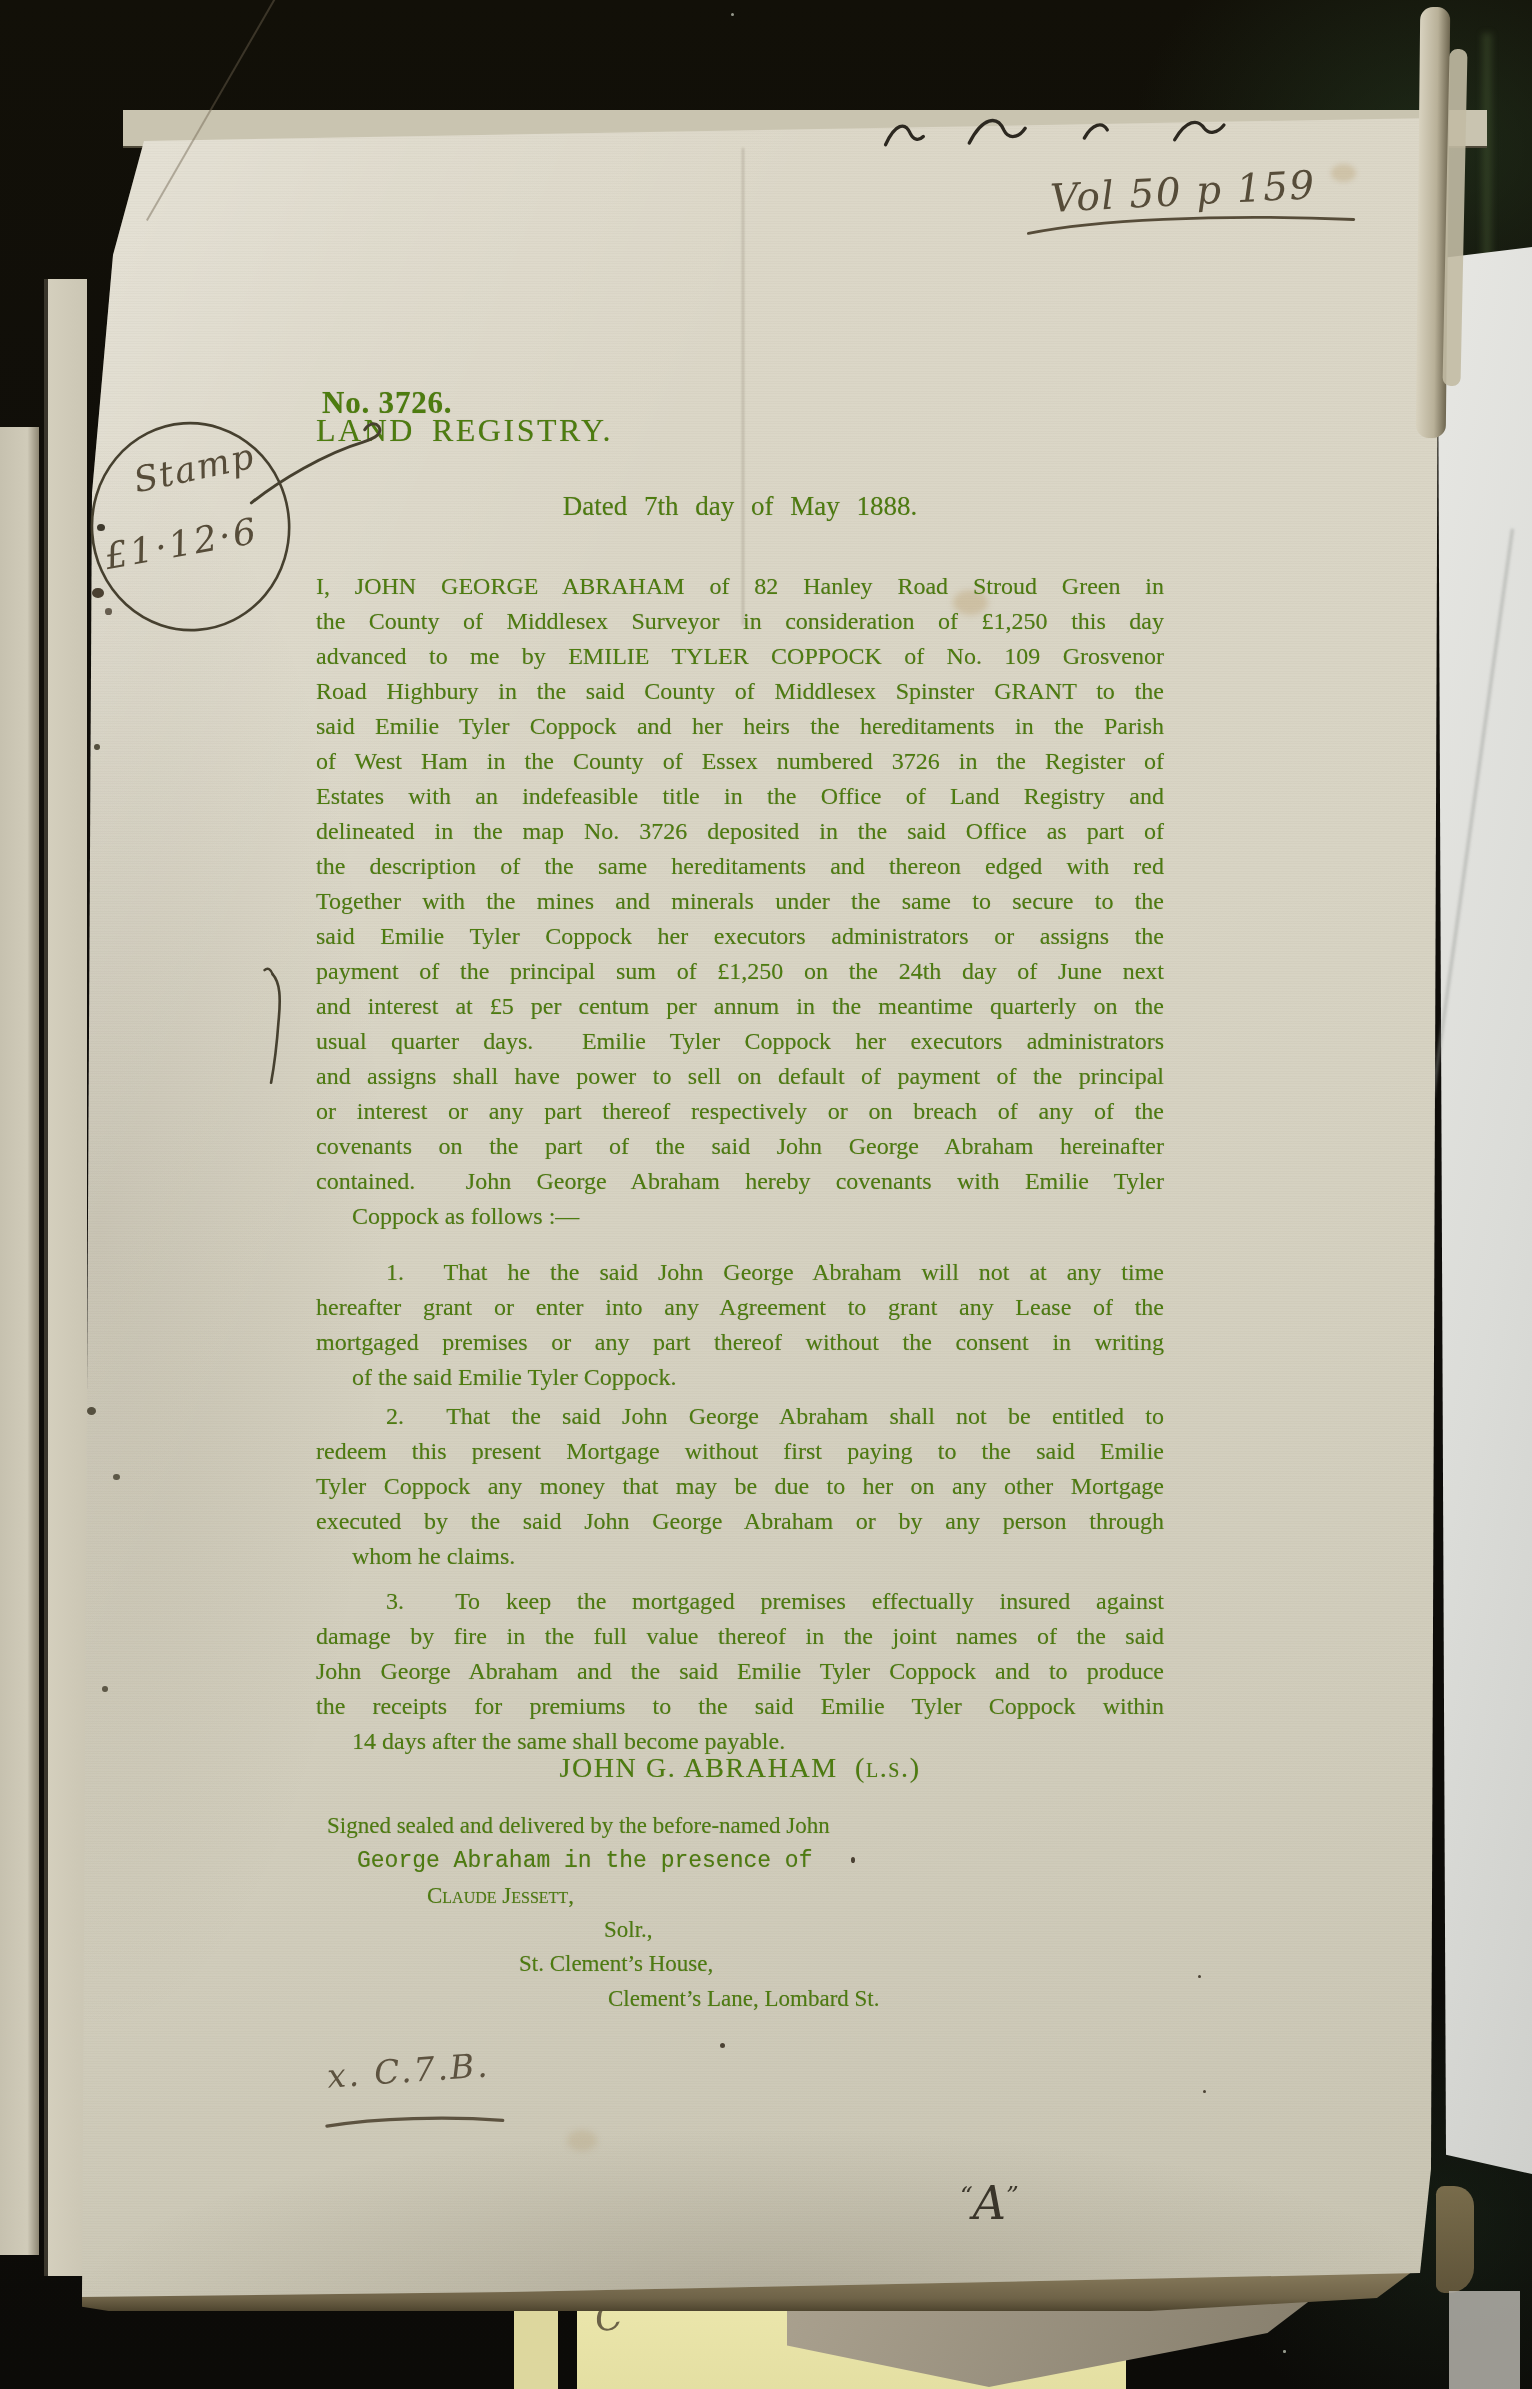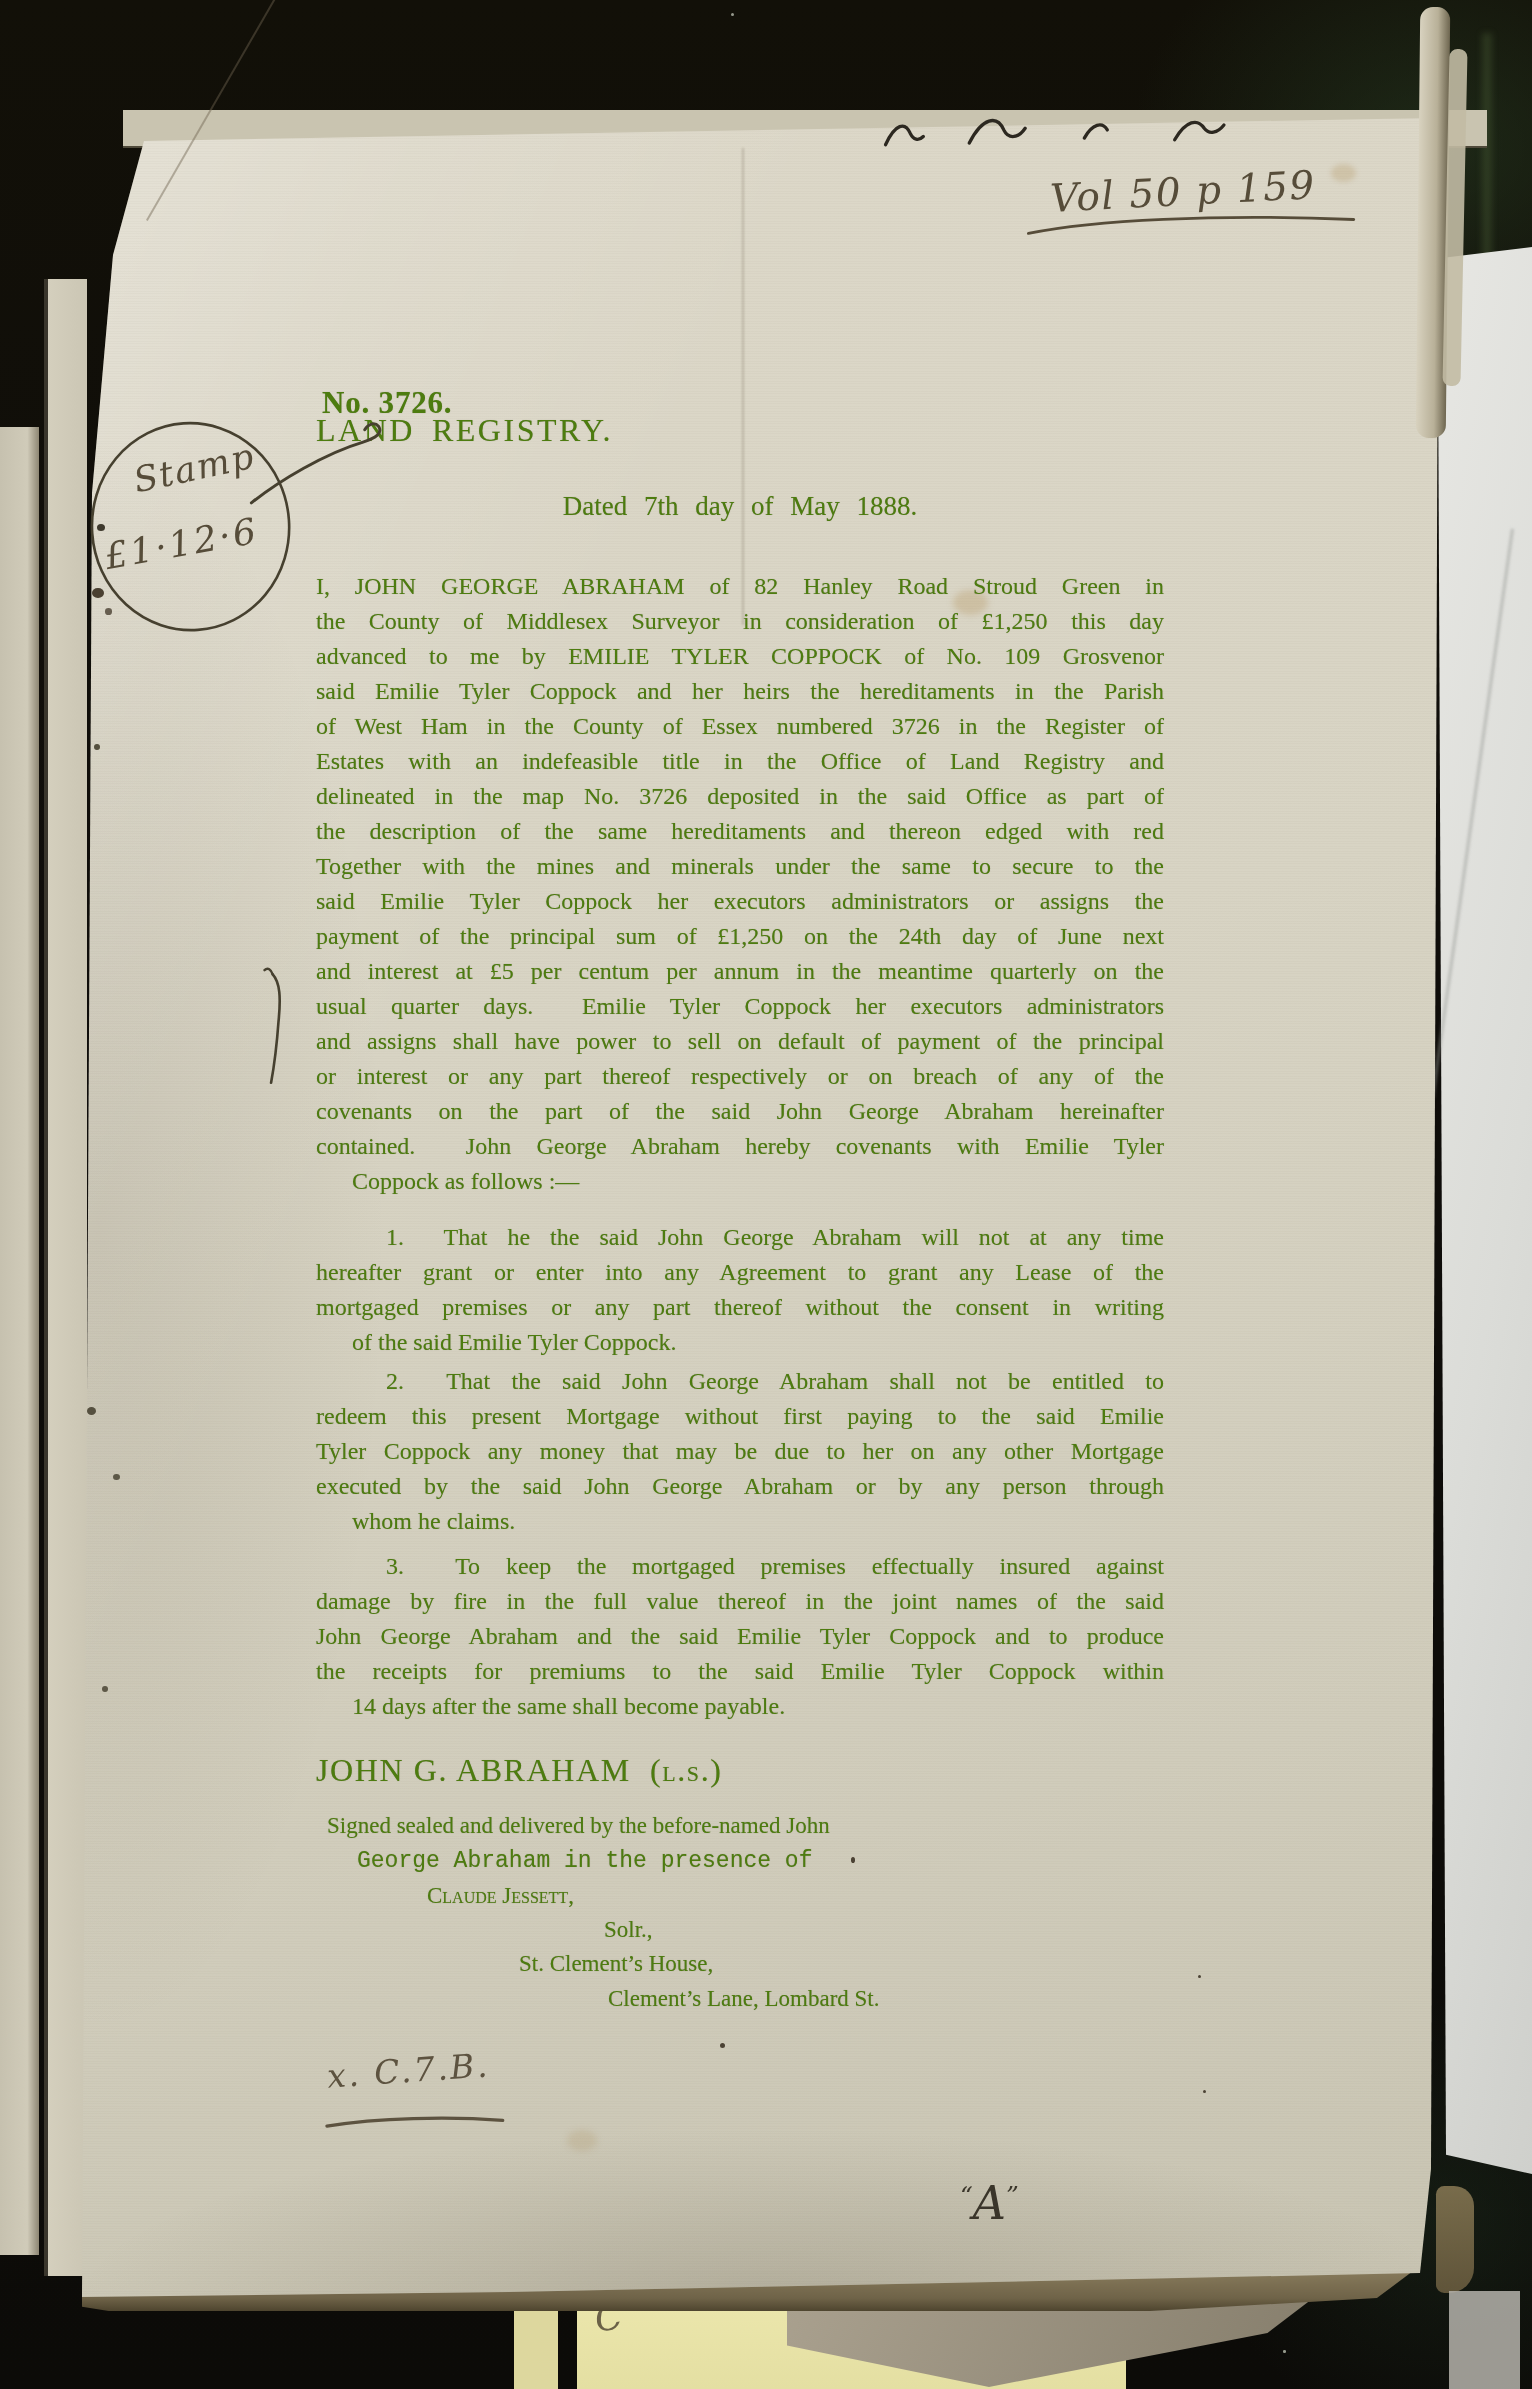--- a/index.html
+++ b/index.html
@@ -61,21 +61,21 @@
   .docnum{left:322px;top:385px;font-size:31px;font-weight:bold;letter-spacing:0.8px;}
   .title{left:316px;top:412px;width:848px;font-size:32px;letter-spacing:2.5px;word-spacing:6.6px;}
   .dated{left:316px;top:491px;width:848px;text-align:center;font-size:27px;word-spacing:10px;}
   .bodycol{left:316px;top:569px;width:848px;font-size:24px;line-height:35px;}
   .jline{text-align:justify;text-align-last:justify;}
   .eline{text-align:left;margin-left:36px;}
   .ind{text-indent:70px;}
   .clause1{margin-top:20.5px;}
   .clause2{margin-top:4.1px;}
   .clause3{margin-top:10.7px;}
-  .signature{left:316px;top:1752px;width:848px;text-align:left;padding-right:23px;font-size:32px;letter-spacing:1.6px;}
+  .signature{left:316px;top:1752px;width:848px;text-align:center;padding-right:23px;font-size:28px;letter-spacing:1.6px;}
   .smallcaps{font-variant-caps:small-caps;}
   .att{font-size:23px;}
 
   
   .hand{color:#564c39;font-style:italic;font-family:"DejaVu Serif",serif;}
   .volref{left:1050px;top:169px;font-size:39px;letter-spacing:1.6px;transform:rotate(-3deg);}
   .stamp1{left:133px;top:448px;font-size:35px;transform:rotate(-12deg);letter-spacing:1.6px;}
   .stamp2{left:104px;top:523px;font-size:36px;transform:rotate(-10deg);letter-spacing:2.5px;}
   .code{left:327px;top:2051px;font-size:33px;transform:rotate(-4deg);letter-spacing:2.5px;color:#5d5340;}
   .exhibit{left:960px;top:2176px;font-size:46px;color:#3a352a;}
@@ -140,20 +140,21 @@
 
   <div class="abs print docnum">No. 3726.</div>
   <div class="abs print title">LAND REGISTRY.</div>
   <div class="abs print dated">Dated 7th day of May 1888.</div>
 
   <div class="abs print bodycol">
     <div>
       <div class="jline">I, JOHN GEORGE ABRAHAM of 82 Hanley Road Stroud Green in</div>
       <div class="jline">the County of Middlesex Surveyor in consideration of £1,250 this day</div>
       <div class="jline">advanced to me by EMILIE TYLER COPPOCK of No. 109 Grosvenor</div>
+      <div class="jline">Road Highbury in the said County of Middlesex Spinster GRANT to the</div>
       <div class="jline">said Emilie Tyler Coppock and her heirs the hereditaments in the Parish</div>
       <div class="jline">of West Ham in the County of Essex numbered 3726 in the Register of</div>
       <div class="jline">Estates with an indefeasible title in the Office of Land Registry and</div>
       <div class="jline">delineated in the map No. 3726 deposited in the said Office as part of</div>
       <div class="jline">the description of the same hereditaments and thereon edged with red</div>
       <div class="jline">Together with the mines and minerals under the same to secure to the</div>
       <div class="jline">said Emilie Tyler Coppock her executors administrators or assigns the</div>
       <div class="jline">payment of the principal sum of £1,250 on the 24th day of June next</div>
       <div class="jline">and interest at £5 per centum per annum in the meantime quarterly on the</div>
       <div class="jline">usual quarter days.&nbsp; Emilie Tyler Coppock her executors administrators</div>

